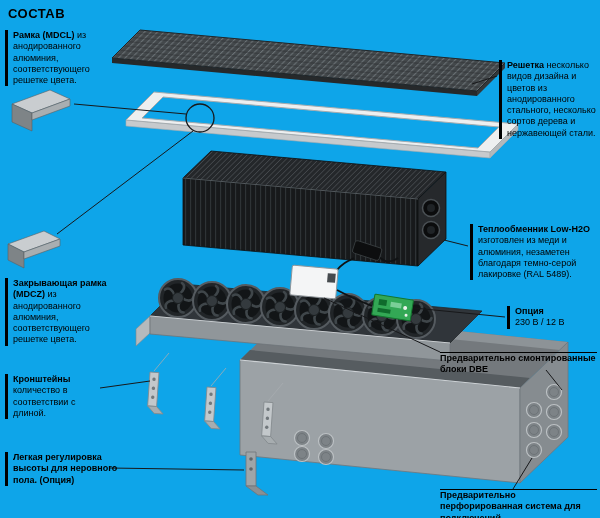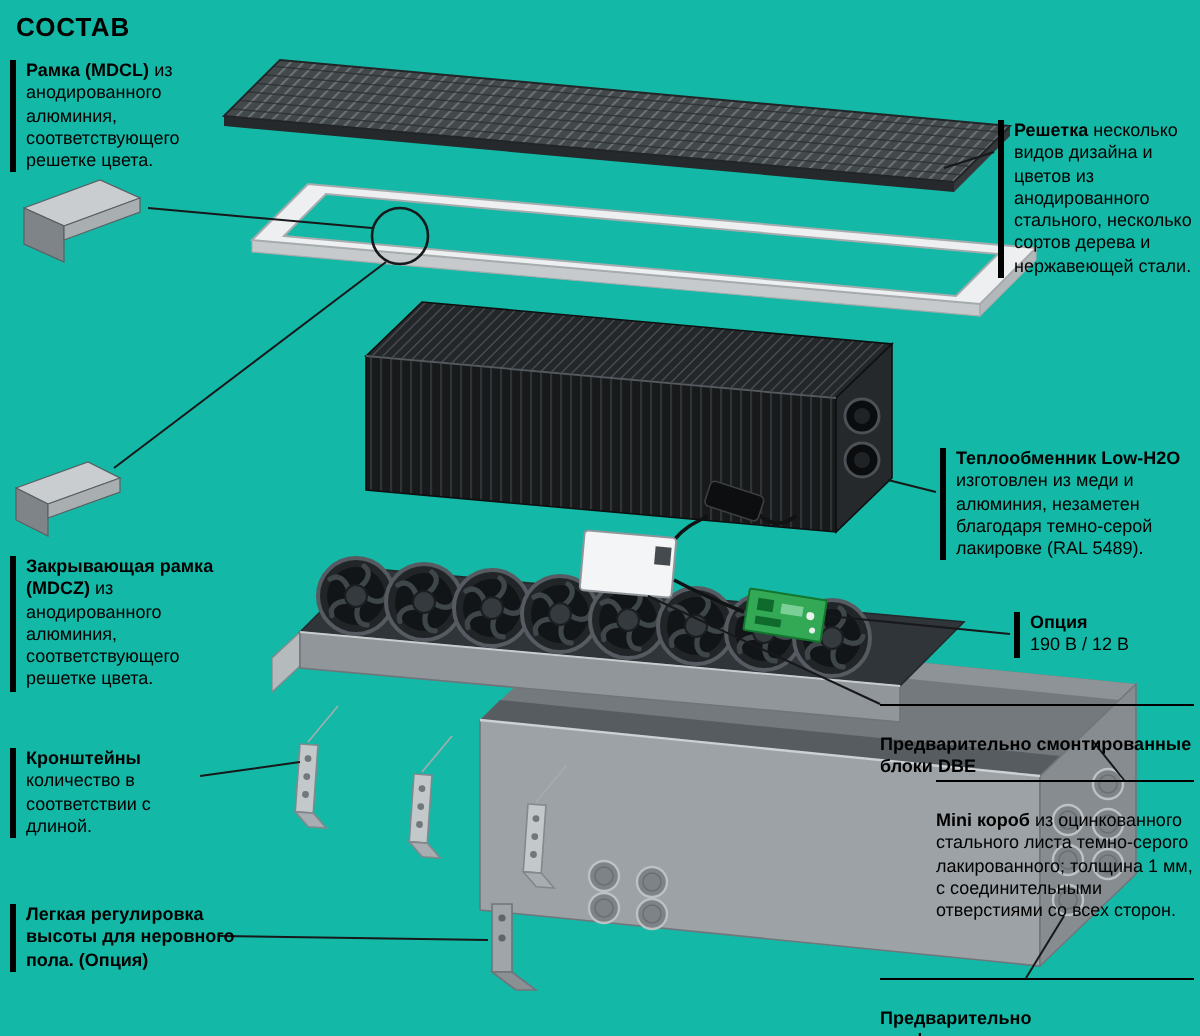--- a/index.html
+++ b/index.html
@@ -1,30 +1,30 @@
 <!DOCTYPE html>
 <html><head>
 <meta charset="utf-8">
 <style>
   html,body{margin:0;padding:0;background:#fff;}
   .canvas{
-    position:relative;width:600px;height:518px;background:#14b8a6;
+    position:relative;width:600px;height:518px;background:#0ea5e9;
     font-family:"Liberation Sans",sans-serif;color:#000;overflow:hidden;
   }
   .art{position:absolute;left:0;top:0;}
   .page-title{
     position:absolute;left:8px;top:6px;margin:0;
     font-size:13px;font-weight:700;letter-spacing:.5px;
   }
   .caption{
     position:absolute;font-size:9px;line-height:1.25;text-align:left;
   }
   .caption .h{font-weight:700;}
   .bar{border-left:3px solid #000;padding-left:5px;}
-  .topline{border-top:1.3px solid #000;padding-top:14px;}
+  .topline{border-top:1.3px solid #000;padding-top:0;}
   .stack .h{display:block;}
 </style>
 </head>
 <body>
 
 <div class="canvas">
 
   <svg class="art" width="600" height="518" viewBox="0 0 600 518">
     <defs>
       <pattern id="grate" width="6" height="6" patternUnits="userSpaceOnUse" patternTransform="matrix(0.995,0.09,0.707,-0.707,0,0)">
@@ -224,31 +224,27 @@
     <span class="b">несколько видов дизайна и цветов из анодированного стального, несколько сортов дерева и нержавеющей стали.</span>
   </div>
 
   <div class="caption bar" style="left:470px;top:224px;width:126px;">
     <span class="h">Теплообменник Low-H2O</span>
     <span class="b">изготовлен из меди и алюминия, незаметен благодаря темно-серой лакировке (RAL 5489).</span>
   </div>
 
   <div class="caption bar stack" style="left:507px;top:306px;width:88px;">
     <span class="h">Опция</span>
-    <span class="b">190 В / 12 В</span>
+    <span class="b">230 В / 12 В</span>
   </div>
 
   <div class="caption topline" style="left:440px;top:352px;width:157px;">
     <span class="h">Предварительно смонтированные блоки DBE</span>
     <span class="b"></span>
   </div>
 
-  <div class="caption topline" style="left:468px;top:390px;width:129px;">
-    <span class="h">Mini короб</span>
-    <span class="b">из оцинкованного стального листа темно-серого лакированного; толщина 1 мм, с соединительными отверстиями со всех сторон.</span>
-  </div>
 
   <div class="caption topline" style="left:440px;top:489px;width:157px;">
     <span class="h">Предварительно перфорированная система для подключений</span>
     <span class="b"></span>
   </div>
 
 </div>
 
 </body></html>

